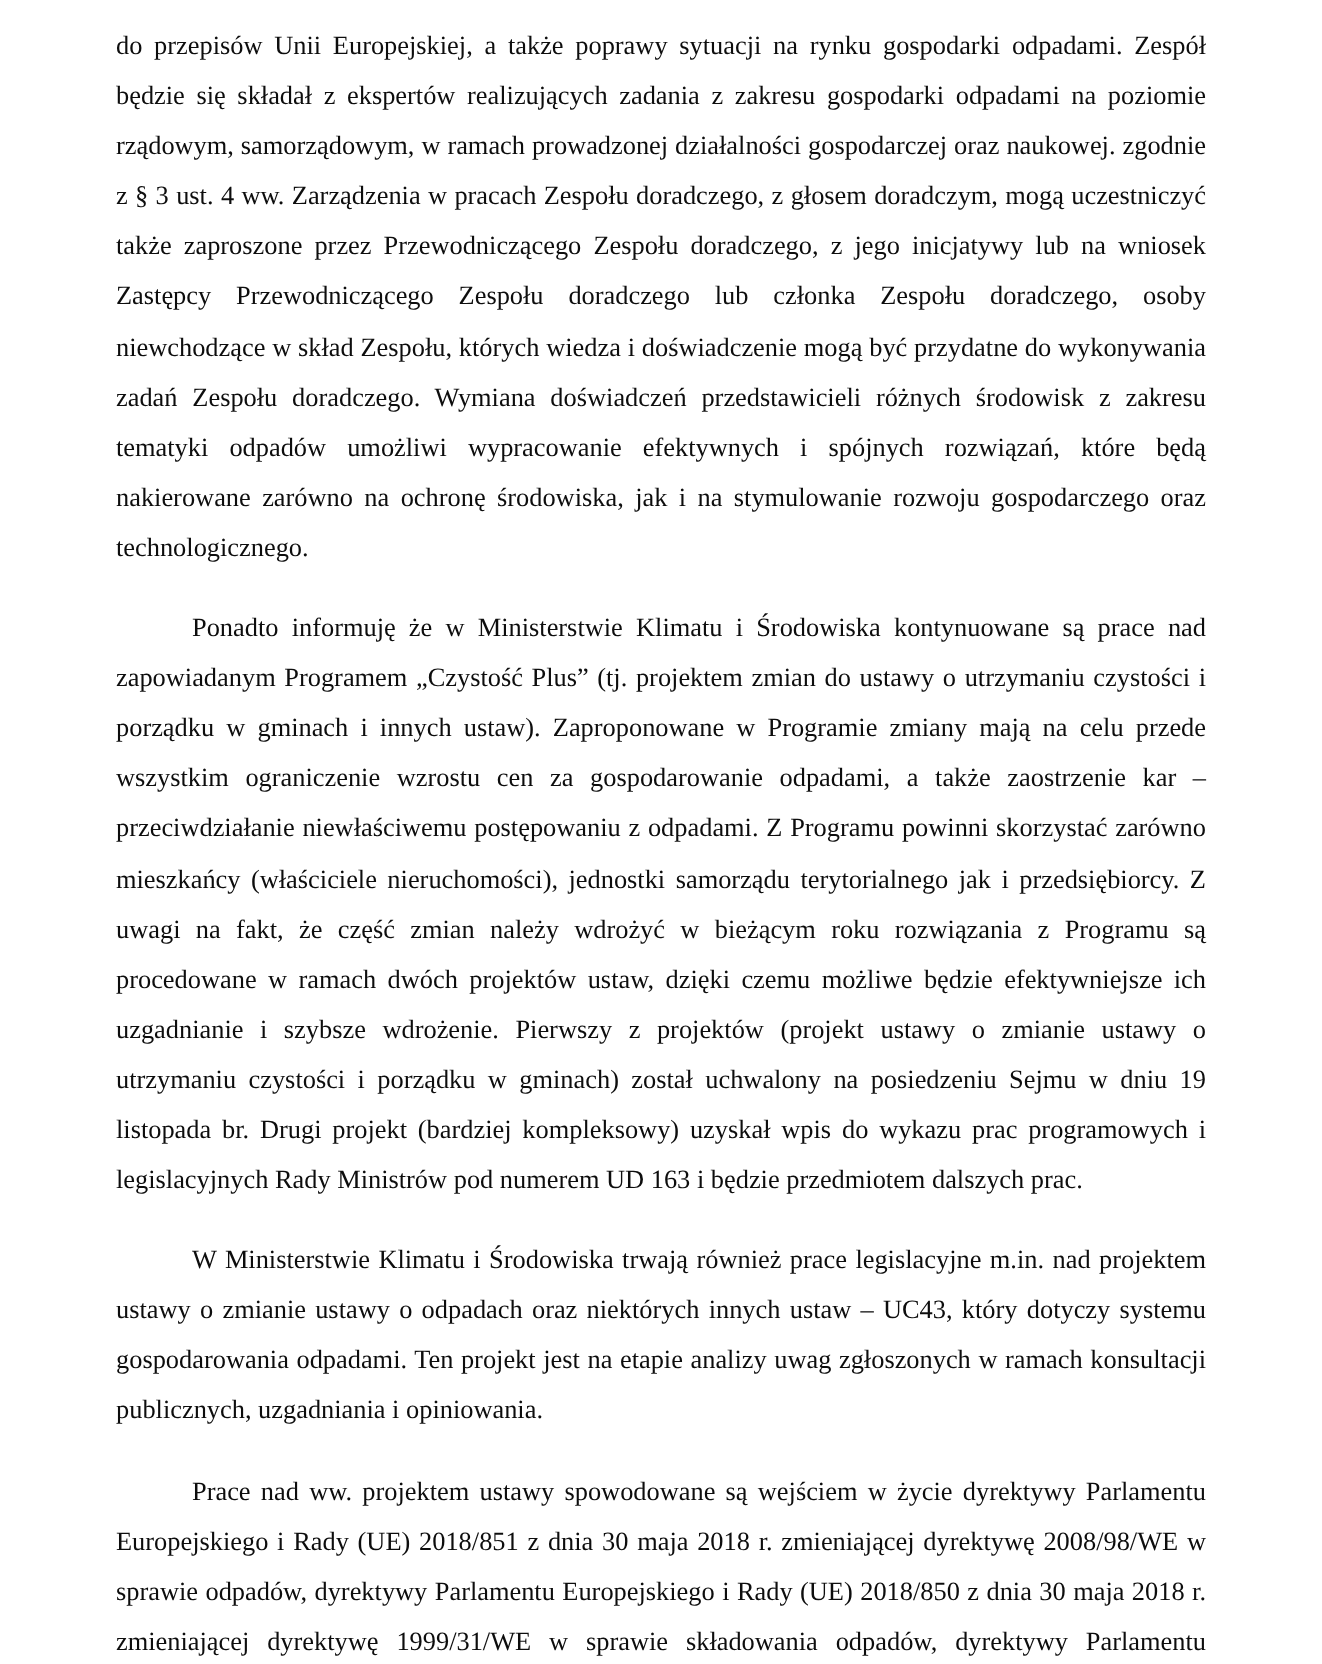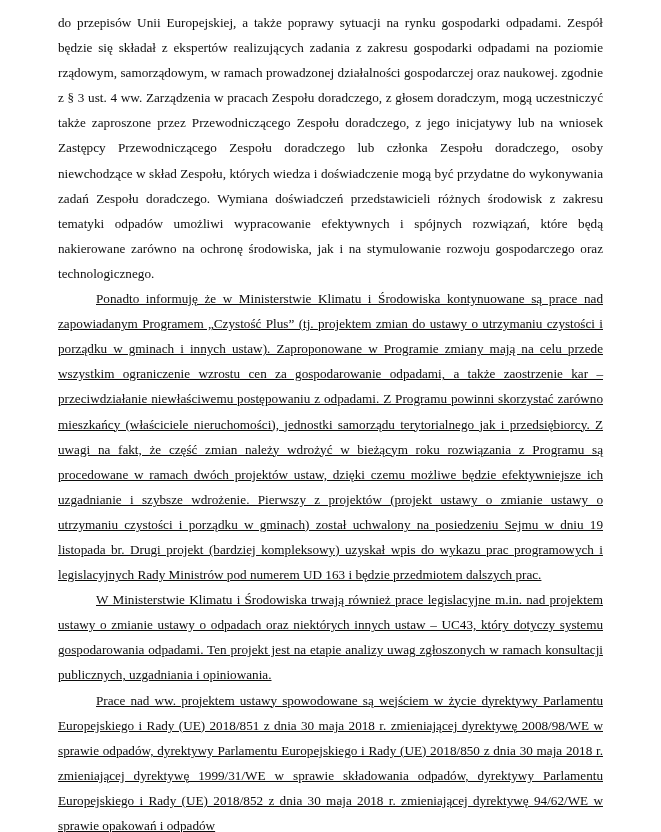--- a/index.html
+++ b/index.html
@@ -32,22 +32,21 @@
   .para {
     margin: 0;
     text-align: justify;
     text-align-last: left;
     hyphens: none;
   }
   .para.indent {
     text-indent: 38px;
   }
   .para + .para {
-    margin-top: 0;
-    text-decoration: underline;
+    margin-top: 15px;
   }
   
   .doc-body {
     -webkit-font-smoothing: antialiased;
   }
 </style>
 </head>
 <body>
 
 <div class="page">

